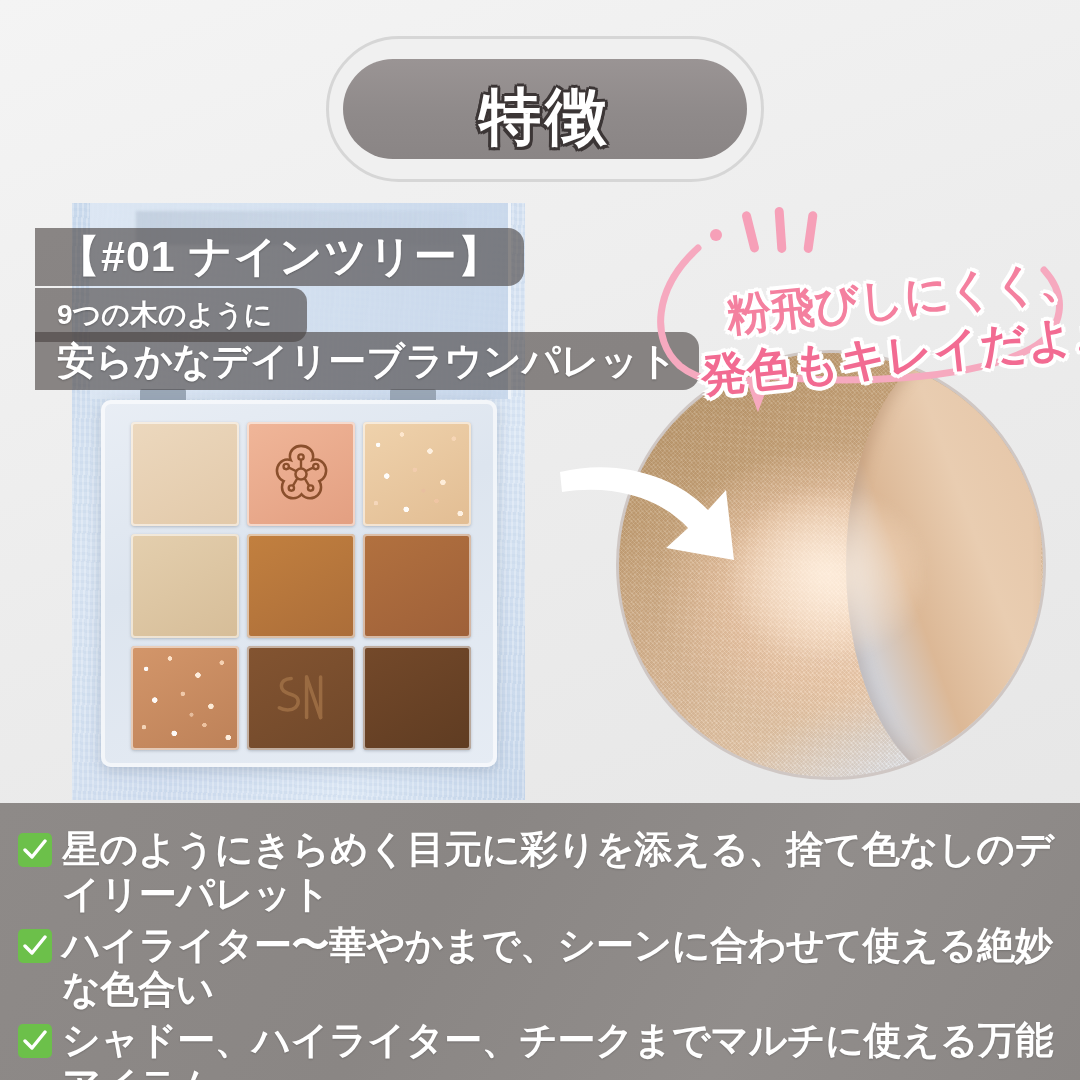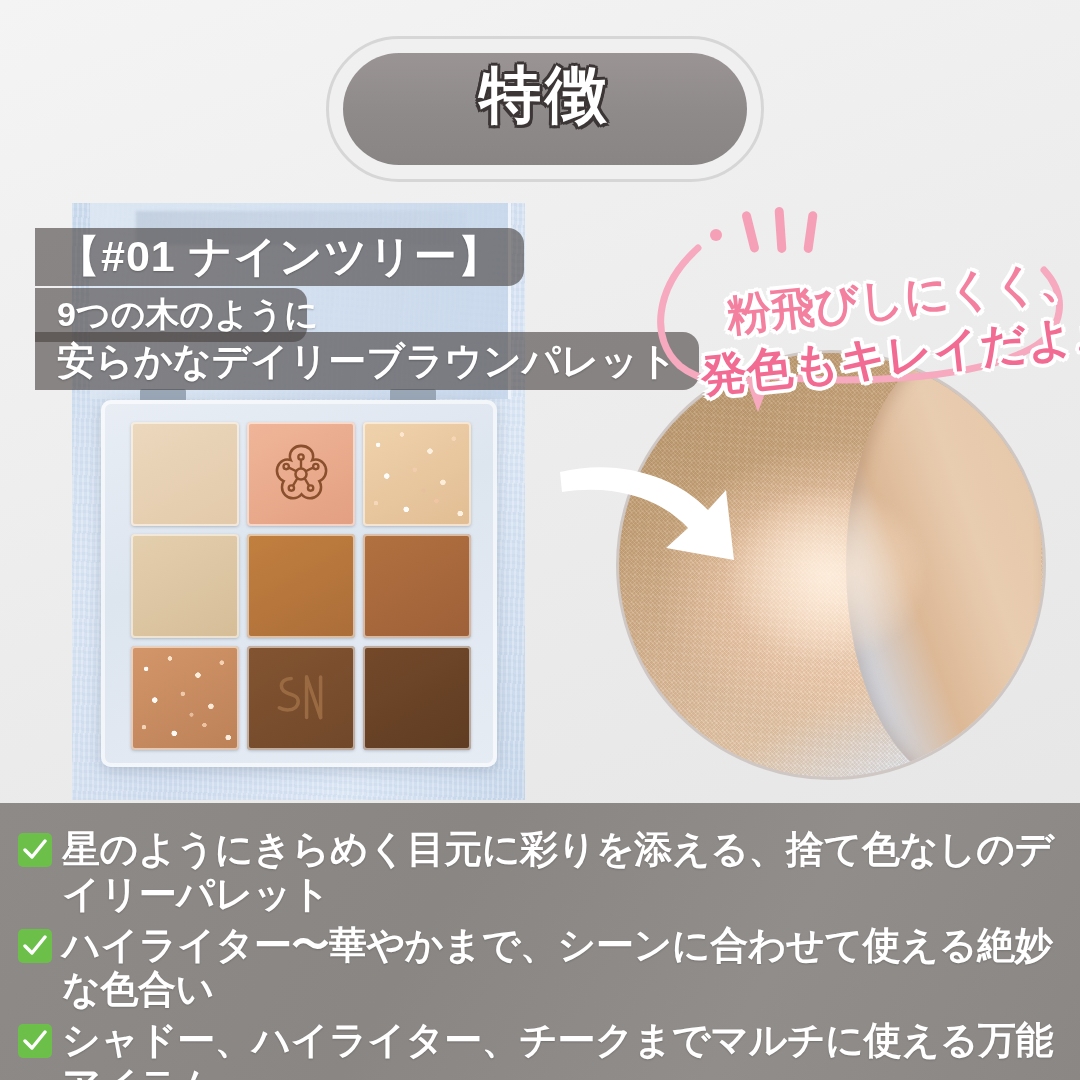--- a/index.html
+++ b/index.html
@@ -14,23 +14,23 @@
   
   .header-wrap{
     position:absolute;left:326px;top:36px;width:438px;height:146px;
     border-radius:73px;
     background:#f0f0f0;
     border:3px solid #d6d6d6;
     box-sizing:border-box;
     display:flex;align-items:center;justify-content:center;
   }
   .header-pill{
-    width:404px;height:112px;border-radius:56px;
+    width:404px;height:100px;border-radius:56px;
     background:linear-gradient(180deg,#9a9494 0%,#8f8a8a 55%,#8a8585 100%);
-    display:flex;align-items:flex-start;justify-content:center;
+    display:flex;align-items:flex-end;justify-content:center;
   }
   .header-title{
     font-size:62px;font-weight:bold;color:#ffffff;letter-spacing:4px;
     text-shadow:
       -2.5px -2.5px 0 #3c3636, 2.5px -2.5px 0 #3c3636,
       -2.5px  2.5px 0 #3c3636, 2.5px  2.5px 0 #3c3636,
        0px -3px 0 #3c3636, 0px 3px 0 #3c3636,
       -3px 0px 0 #3c3636, 3px 0px 0 #3c3636;
   }
 
@@ -98,21 +98,21 @@
   }
 
   
   .cap{
     position:absolute;background:rgba(72,66,64,.62);
     color:#fff;font-weight:bold;white-space:nowrap;
     display:flex;align-items:center;
     text-shadow:0 1px 2px rgba(0,0,0,.25);
   }
   .cap1{left:35px;top:228px;height:58px;padding:0 22px;border-radius:0 16px 16px 0;font-size:43px;letter-spacing:1px;}
-  .cap2{left:35px;top:288px;height:54px;padding:0 22px;border-radius:0 14px 14px 0;font-size:34px;width:228px;}
+  .cap2{left:35px;top:288px;height:54px;padding:0 22px;border-radius:0 14px 14px 0;font-size:28px;width:228px;}
   .cap3{left:35px;top:332px;height:58px;padding:0 22px;border-radius:0 16px 16px 0;font-size:38px;}
 
   
   .swatch-circle{
     position:absolute;left:616px;top:350px;width:430px;height:430px;border-radius:50%;
     overflow:hidden;border:3px solid #cfc7c4;box-sizing:border-box;
     background:
       radial-gradient(ellipse 60% 48% at 52% 56%, rgba(255,233,214,.95) 0%, rgba(245,208,178,.55) 45%, rgba(0,0,0,0) 72%),
       linear-gradient(150deg,#b08f63 0%,#c3a076 28%,#d8b795 52%,#e2c6a8 70%,#dfe6f0 88%,#e8eef6 100%);
   }

